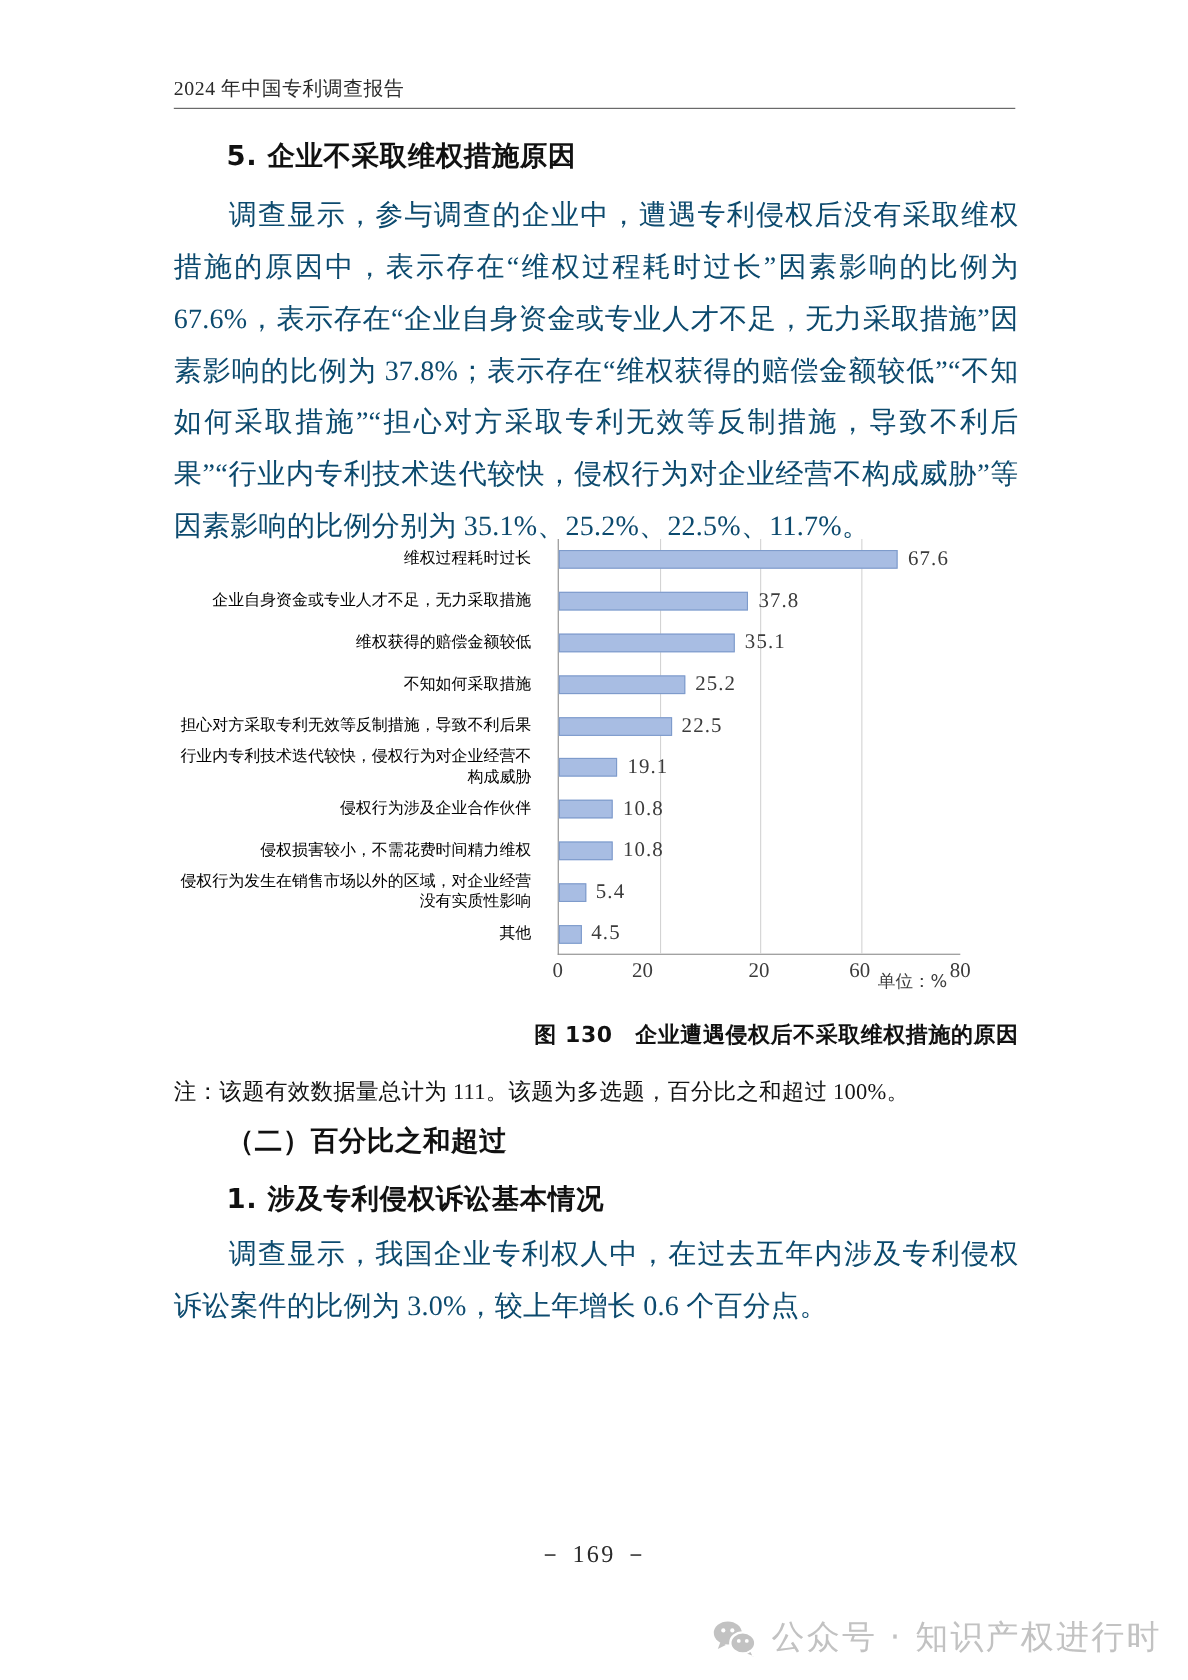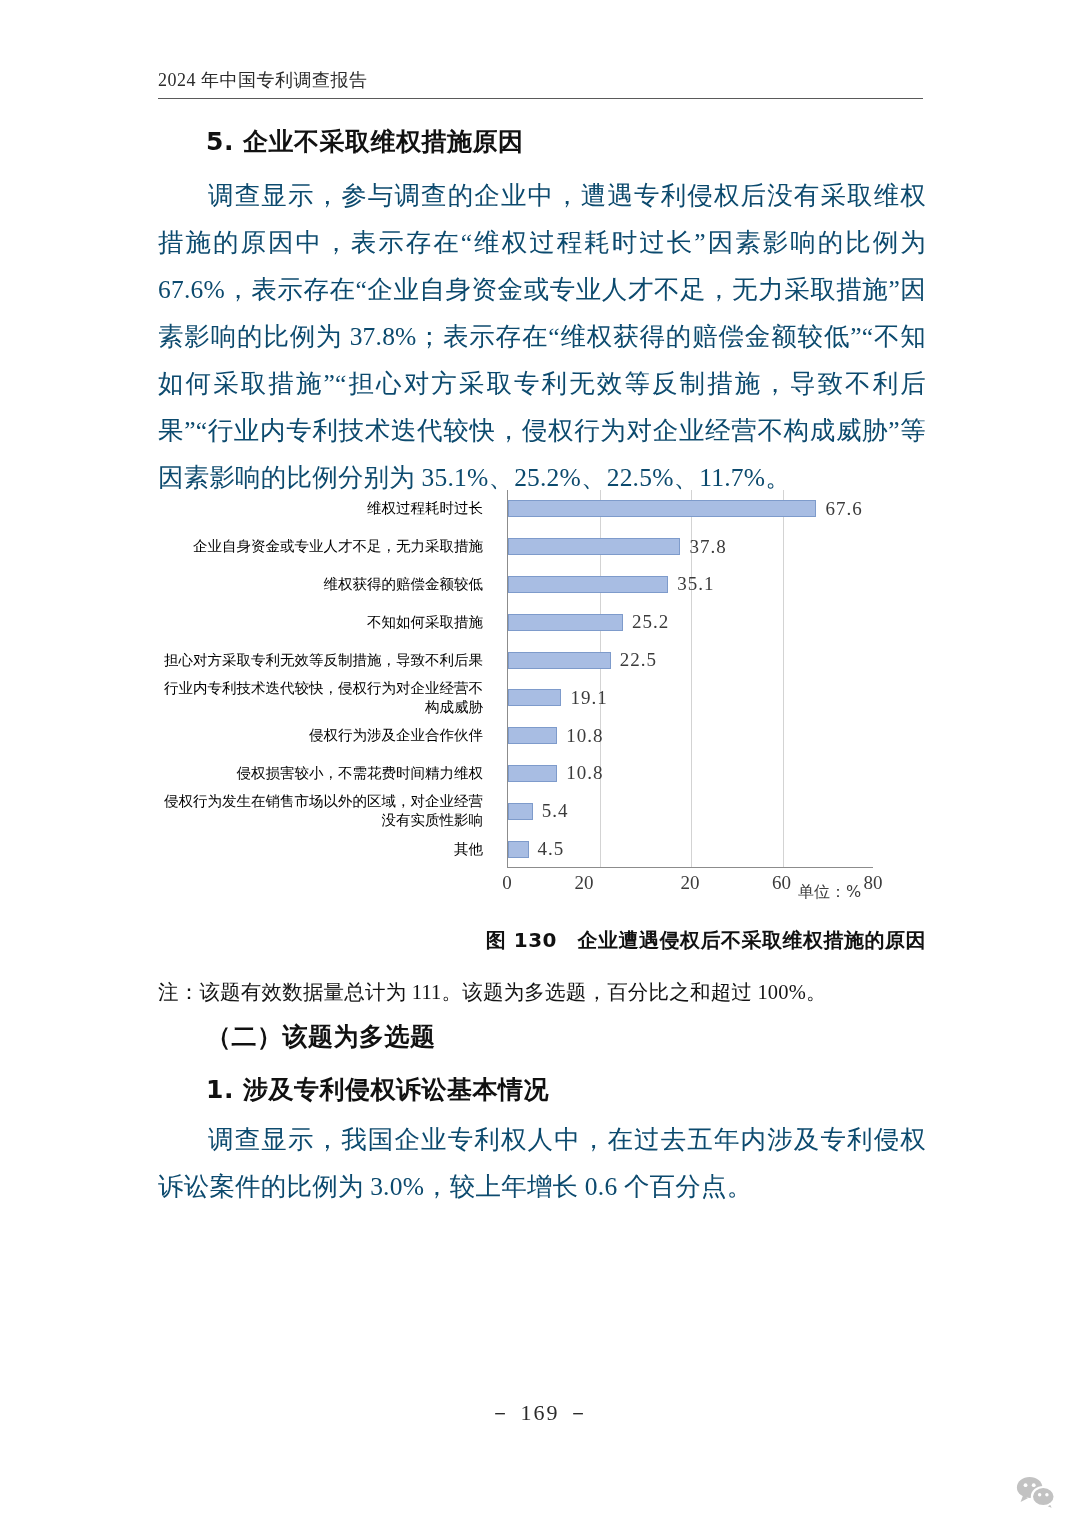--- a/index.html
+++ b/index.html
@@ -331,33 +331,34 @@
       </div>
 
       <div class="unit">单位：%</div>
     </div>
 
     <div class="fig-caption">图 130　企业遭遇侵权后不采取维权措施的原因</div>
     <div class="fig-note">注：该题有效数据量总计为 111。该题为多选题，百分比之和超过 100%。</div>
   </div>
 
   <div class="lower">
-    <h2 class="sub-heading">（二）该题为多选题</h2>
+    <h2 class="sub-heading">（二）百分比之和超过</h2>
     <h3 class="sec-heading-2">1. 涉及专利侵权诉讼基本情况</h3>
     <p class="para">调查显示，我国企业专利权人中，在过去五年内涉及专利侵权诉讼案件的比例为 3.0%，较上年增长 0.6 个百分点。</p>
   </div>
 
   <div class="page-number">－ 169 －</div>
 
   <div class="watermark">
     <svg class="wm-icon" viewBox="0 0 44 36">
       <ellipse cx="15" cy="13" rx="14" ry="11.5" fill="#c2c2c2"></ellipse>
       <polygon points="8,21 5,29 13,25" fill="#c2c2c2"></polygon>
       <ellipse cx="30" cy="23" rx="12.5" ry="10.5" fill="#c2c2c2" stroke="#ffffff" stroke-width="2.4"></ellipse>
       <polygon points="38,31 41,37 33,34" fill="#c2c2c2" stroke="#ffffff" stroke-width="1.6"></polygon>
       <circle cx="10.5" cy="10.5" r="2.1" fill="#ffffff"></circle>
       <circle cx="19.5" cy="10.5" r="2.1" fill="#ffffff"></circle>
       <circle cx="26" cy="21" r="1.9" fill="#ffffff"></circle>
       <circle cx="34" cy="21" r="1.9" fill="#ffffff"></circle>
     </svg>
+    <span class="wm-text">公众号 · 知识产权进行时</span>
   </div>
 
 </div>
 
 </body></html>

